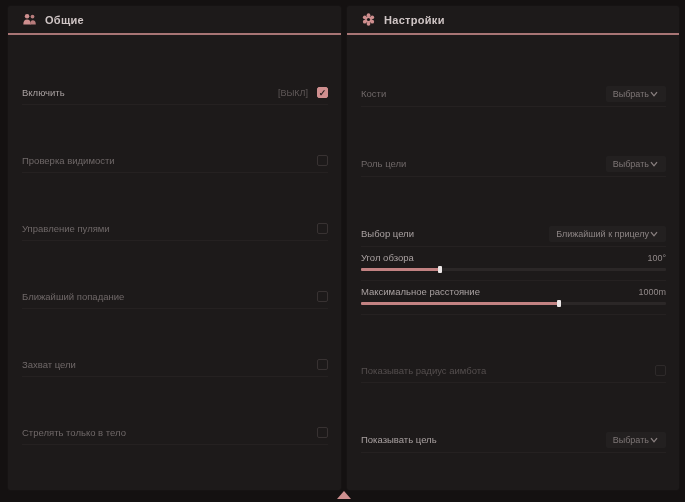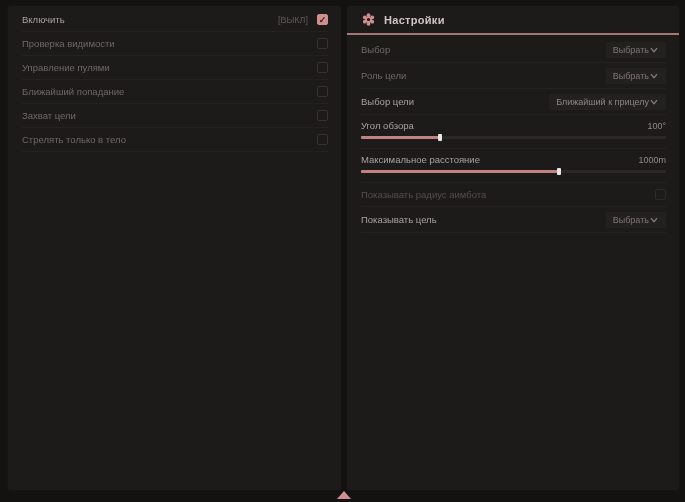--- a/index.html
+++ b/index.html
@@ -10,21 +10,21 @@
   .panel.left{left:8px;width:333px;}
   .panel.right{left:347px;width:332px;text-align:center;}
 
   .panel-header{height:27px;display:flex;align-items:center;gap:8px;padding:0 14px;
                 border-bottom:2px solid #a87575;}
   .panel-title{font-size:11px;font-weight:bold;color:#cfc5c5;letter-spacing:.3px;}
   .hicon{width:15px;height:15px;flex:0 0 auto;}
 
   .rows{padding:2px 13px 0 14px;}
   .row{display:flex;align-items:center;justify-content:space-between;
-       min-height:23px;border-bottom:1px solid #252121;font-size:9.5px;}
+       min-height:23px;border-bottom:1px solid #252121;font-size:9.5px;margin-top:44px;}
   .row:last-child{border-bottom:1px solid #252121;}
   .lbl-bright{color:#a9a1a1;}
   .lbl-mid{color:#6f6868;}
   .lbl-dim{color:#544e4e;}
   .right-group{display:flex;align-items:center;gap:9px;}
   .hotkey{color:#5f5858;font-size:9px;}
 
   .cb{width:11px;height:11px;border-radius:2px;border:1px solid #383232;
       box-sizing:border-box;background:transparent;}
   .cb.dim{border-color:#2e2a2a;}
@@ -47,20 +47,29 @@
   .scroll-arrow{position:absolute;left:337px;bottom:3px;width:0;height:0;
       border-left:7px solid transparent;border-right:7px solid transparent;
       border-bottom:8px solid #cf9090;}
 </style>
 </head>
 <body>
 
 <div class="page">
 
   <section class="panel left">
+    <div class="panel-header">
+      <svg class="hicon" viewBox="0 0 16 16">
+        <circle cx="5.4" cy="4.4" r="2.4" fill="#cf8f8f"></circle>
+        <path d="M1.4 13.2 q0-5.2 4-5.2 q4 0 4 5.2 z" fill="#cf8f8f"></path>
+        <circle cx="11.2" cy="4.9" r="2" fill="#b87c7c"></circle>
+        <path d="M8.8 13.2 q0-4.4 2.6-4.4 q3.3 0 3.3 4.4 z" fill="#b87c7c"></path>
+      </svg>
+      <span class="panel-title">Общие</span>
+    </div>
     <div class="rows">
 
       <div class="row">
         <span class="lbl-bright">Включить</span>
         <span class="right-group">
           <span class="hotkey">[ВЫКЛ]</span>
           <span class="cb checked">✓</span>
         </span>
       </div>
 
@@ -104,21 +113,21 @@
           <circle cx="4" cy="5.7" r="2"></circle>
           <circle cx="8" cy="8" r="3.6"></circle>
         </g>
         <circle cx="8" cy="8" r="1.7" fill="#1d1a1a"></circle>
       </svg>
       <span class="panel-title">Настройки</span>
     </div>
     <div class="rows">
 
       <div class="row" style="min-height:25px;">
-        <span class="lbl-mid">Выбор</span>
+        <span class="lbl-mid">Кости</span>
         <span class="select">
           <span class="select-value">Выбрать</span>
           <svg class="chev" viewBox="0 0 10 10">
             <polyline points="2,3.2 5,6.8 8,3.2" fill="none" stroke="#8a8080" stroke-width="1.3"></polyline>
           </svg>
         </span>
       </div>
 
       <div class="row" style="min-height:25px;">
         <span class="lbl-mid">Роль цели</span>

